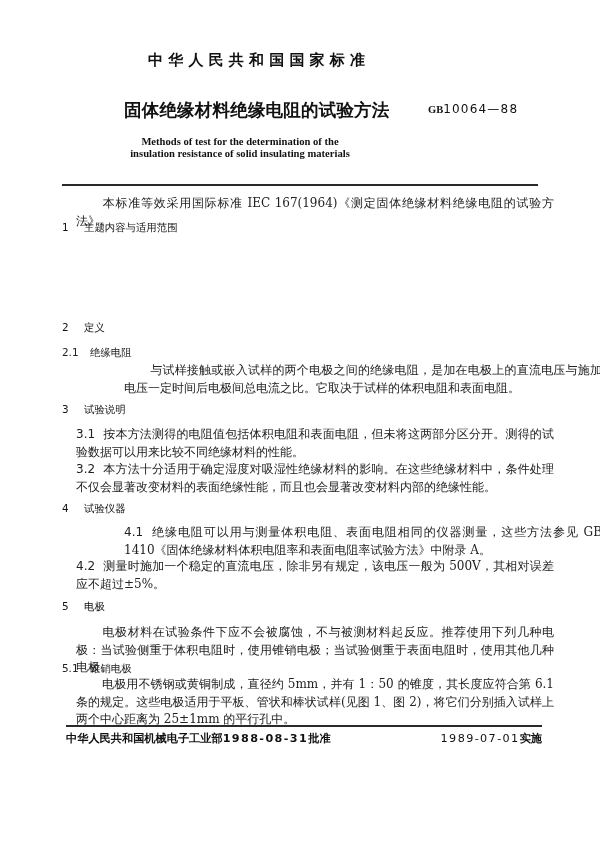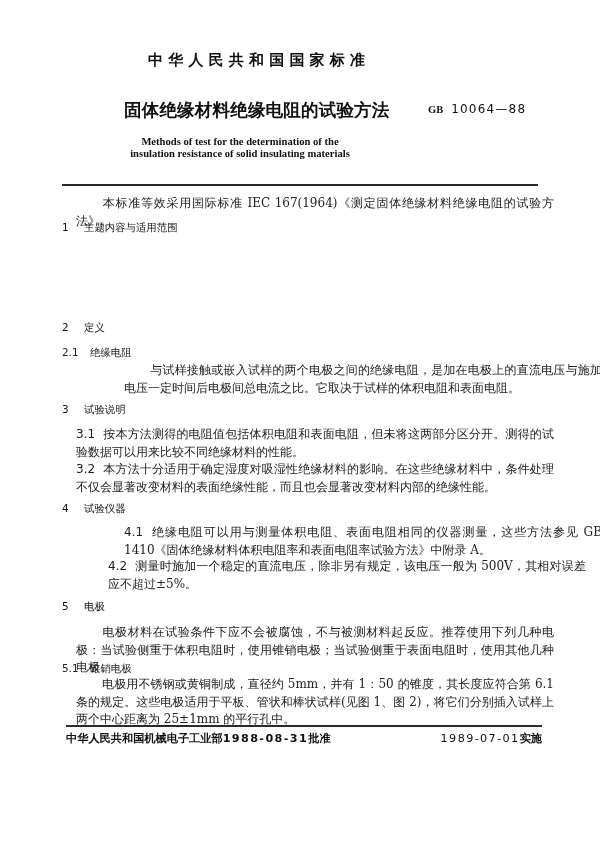--- a/index.html
+++ b/index.html
@@ -44,21 +44,20 @@
       position: absolute;
       left: 428px; top: 101px;
       font-size: 13px;
       color: #111;
       white-space: nowrap;
     }
     .std-number .gb {
       font-family: "Liberation Serif", serif;
       font-weight: bold;
       font-size: 10.5px;
-      margin-right: 8px;
     }
     .std-number .num {
       font-family: "DejaVu Sans", "Liberation Sans", sans-serif;
       letter-spacing: 1.2px;
       font-size: 12px;
     }
     .title-en {
       position: absolute;
       left: 100px; top: 136px;
       width: 280px;
@@ -191,21 +190,21 @@
   <div class="para" style="top:461px;">
     <span class="num">3.2</span><span>本方法十分适用于确定湿度对吸湿性绝缘材料的影响。在这些绝缘材料中，条件处理不仅会显著改变材料的表面绝缘性能，而且也会显著改变材料内部的绝缘性能。</span>
   </div>
 
   <div class="heading" style="left:62px; top:502px;">
     <span class="num">4</span><span class="label">试验仪器</span>
   </div>
   <div class="para" style="top:524px;margin-left:48px;">
     <span class="num">4.1</span><span>绝缘电阻可以用与测量体积电阻、表面电阻相同的仪器测量，这些方法参见 GB 1410《固体绝缘材料体积电阻率和表面电阻率试验方法》中附录 A。</span>
   </div>
-  <div class="para" style="top:558px;margin-left:32px;">
+  <div class="para" style="top:558px;">
     <span class="num">4.2</span><span>测量时施加一个稳定的直流电压，除非另有规定，该电压一般为 500V，其相对误差应不超过±5%。</span>
   </div>
 
   <div class="heading" style="left:62px; top:600px;">
     <span class="num">5</span><span class="label">电极</span>
   </div>
   <div class="para" style="top:624px;">
     <span class="indent"></span><span>电极材料在试验条件下应不会被腐蚀，不与被测材料起反应。推荐使用下列几种电极：当试验侧重于体积电阻时，使用锥销电极；当试验侧重于表面电阻时，使用其他几种电极。</span>
   </div>
   <div class="subheading" style="left:62px; top:662px;">

